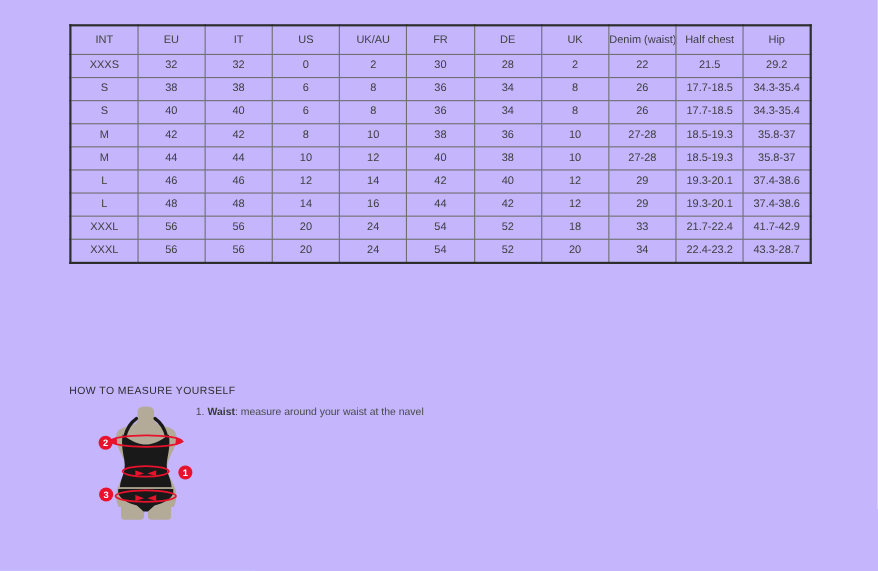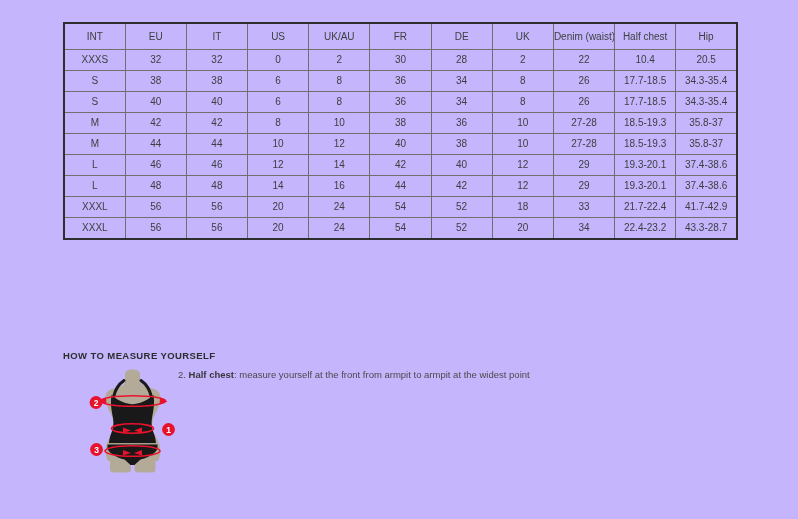--- a/index.html
+++ b/index.html
@@ -17,21 +17,21 @@
   .size-table th,.size-table td{
     border:1px solid #6f6f6f;
     text-align:center;vertical-align:middle;
     padding:0;height:20px;line-height:1;font-weight:400;
     white-space:nowrap;overflow:hidden;
   }
   .size-table thead th{height:25px;}
   
   .howto-title{
     position:absolute;left:63px;top:350px;
-    font-size:9.5px;font-weight:700;color:#2d2d2d;letter-spacing:.4px;
+    font-size:9.5px;font-weight:400;color:#2d2d2d;letter-spacing:.4px;
   }
   .figure-wrap{position:absolute;left:82px;top:368px;width:105px;height:115px;}
   .steps{
     position:absolute;left:178px;top:370px;margin:0;padding:0;list-style:none;
     font-size:9.5px;color:#4a4a4a;
   }
   .steps li{margin:0 0 5px 0;line-height:10px;}
   .step-label{font-weight:700;color:#383838;}
   .step-number{color:#4a4a4a;}
 </style>
@@ -60,22 +60,22 @@
         <tr>
           <td>XXXS</td>
           <td>32</td>
           <td>32</td>
           <td>0</td>
           <td>2</td>
           <td>30</td>
           <td>28</td>
           <td>2</td>
           <td>22</td>
-          <td>10.4</td>
-          <td>20.5</td>
+          <td>21.5</td>
+          <td>29.2</td>
         </tr>
         <tr>
           <td>S</td>
           <td>38</td>
           <td>38</td>
           <td>6</td>
           <td>8</td>
           <td>36</td>
           <td>34</td>
           <td>8</td>
@@ -253,18 +253,18 @@
         <circle cx="86.5" cy="61.5" r="6.4" fill="#e8122d"></circle>
         <text x="86.5" y="64.5" text-anchor="middle" font-size="8.5" font-weight="bold" fill="#ffffff">1</text>
         <circle cx="14.5" cy="81.5" r="6.4" fill="#e8122d"></circle>
         <text x="14.5" y="84.5" text-anchor="middle" font-size="8.5" font-weight="bold" fill="#ffffff">3</text>
       </g>
     </svg>
   </div>
 
   <ol class="steps">
     <li>
-      <span class="step-number">2.</span>
-      <span class="step-label">Half chest</span><span class="step-text">: measure yourself at the front from armpit to armpit at the widest point</span>
+      <span class="step-number">1.</span>
+      <span class="step-label">Waist</span><span class="step-text">: measure around your waist at the navel</span>
     </li>
   </ol>
 
 </div>
 
 </body></html>

